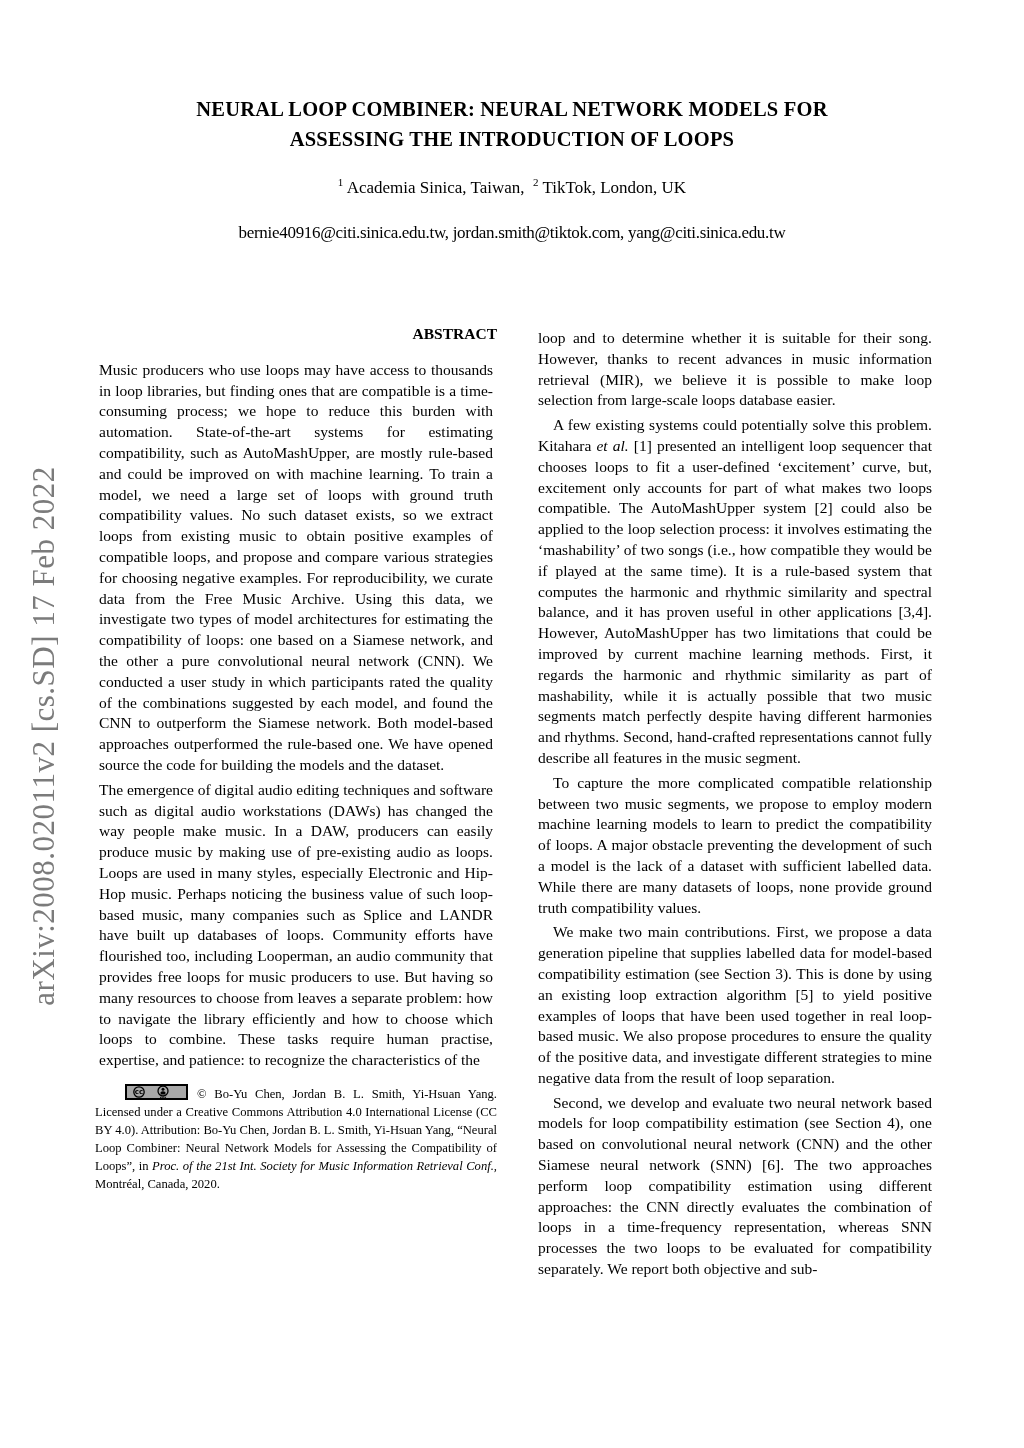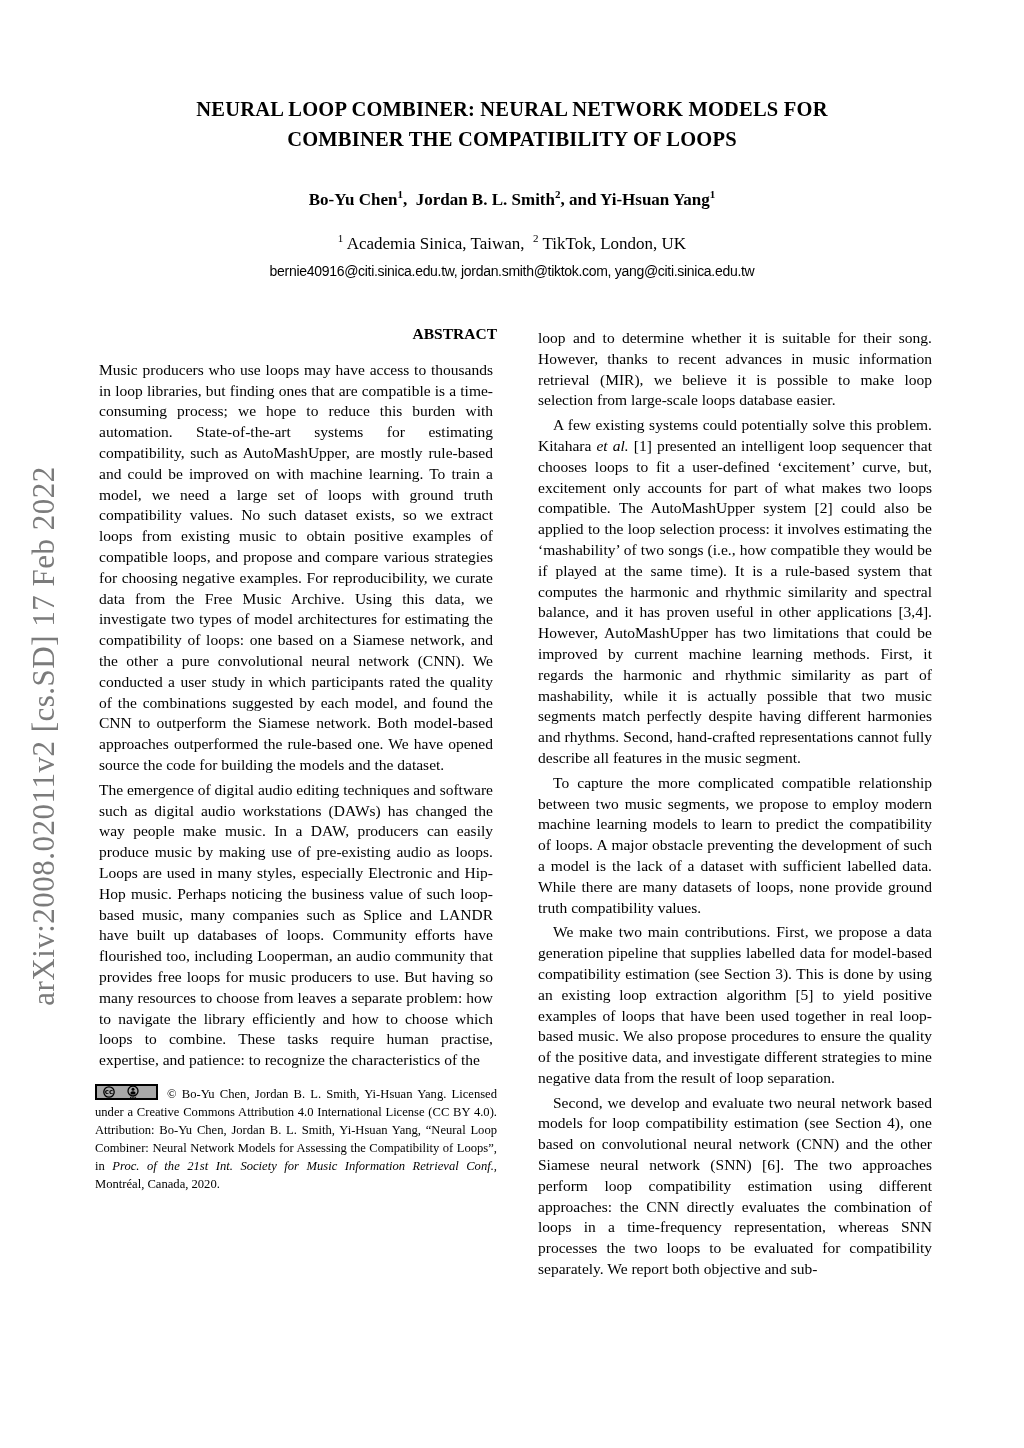--- a/index.html
+++ b/index.html
@@ -24,23 +24,23 @@
     letter-spacing: 0.5px;
   }
 
   
   .header { position: absolute; top: 94px; left: 0; width: 1024px; text-align: center; }
   .title { font-weight: bold; font-size: 20.5px; line-height: 30px; letter-spacing: 0.2px; }
   .authors { margin-top: 34px; font-weight: bold; font-size: 17px; }
   .authors sup, .affil sup { font-size: 11px; }
   .affil { margin-top: 22px; font-size: 17px; }
   .emails {
-    margin-top: 10px;
-    font-family: Liberation Sans, sans-serif;
-    font-size: 14px;
+    margin-top: 25px;
+    font-family: Liberation Serif, serif;
+    font-size: 17px;
     letter-spacing: -0.3px;
   }
 
   
   .columns {
     position: absolute;
     top: 324px; left: 95px;
     width: 841px;
     display: flex;
     gap: 37px;
@@ -64,35 +64,35 @@
     line-height: 18px;
     text-align: justify;
   }
   .footnote b { font-weight: normal; }
   .footnote i, .col i { }
   .badge {
     display: inline-block;
     vertical-align: -3px;
     margin-right: 8px;
     line-height: 0;
+    margin-left: 30px;
   }
 </style>
 </head>
 <body>
 
 <div class="page">
 
   <div class="arxiv-stamp">arXiv:2008.02011v2 [cs.SD] 17 Feb 2022</div>
 
   <div class="header">
     <div class="title">
       <div>NEURAL LOOP COMBINER: NEURAL NETWORK MODELS FOR</div>
-      <div>COMBINER THE COMPATIBILITY OF LOOPS</div>
+      <div>ASSESSING THE INTRODUCTION OF LOOPS</div>
     </div>
-    <div class="authors"><span>Bo-Yu Chen</span><sup>1</sup><span>,&nbsp; </span><span>Jordan B. L. Smith</span><sup>2</sup><span>, and </span><span>Yi-Hsuan Yang</span><sup>1</sup></div>
     <div class="affil"><sup>1</sup><span> Academia Sinica, Taiwan,&nbsp;&nbsp;</span><sup>2</sup><span> TikTok, London, UK</span></div>
     <div class="emails">bernie40916@citi.sinica.edu.tw, jordan.smith@tiktok.com, yang@citi.sinica.edu.tw</div>
   </div>
 
   <div class="columns">
 
     <div class="col">
       <div class="head">ABSTRACT</div>
       <p>Music producers who use loops may have access to thousands in loop libraries, but finding ones that are compatible is a time-consuming process; we hope to reduce this burden with automation. State-of-the-art systems for estimating compatibility, such as AutoMashUpper, are mostly rule-based and could be improved on with machine learning. To train a model, we need a large set of loops with ground truth compatibility values. No such dataset exists, so we extract loops from existing music to obtain positive examples of compatible loops, and propose and compare various strategies for choosing negative examples. For reproducibility, we curate data from the Free Music Archive. Using this data, we investigate two types of model architectures for estimating the compatibility of loops: one based on a Siamese network, and the other a pure convolutional neural network (CNN). We conducted a user study in which participants rated the quality of the combinations suggested by each model, and found the CNN to outperform the Siamese network. Both model-based approaches outperformed the rule-based one. We have opened source the code for building the models and the dataset.</p>
       <p>The emergence of digital audio editing techniques and software such as digital audio workstations (DAWs) has changed the way people make music. In a DAW, producers can easily produce music by making use of pre-existing audio as loops. Loops are used in many styles, especially Electronic and Hip-Hop music. Perhaps noticing the business value of such loop-based music, many companies such as Splice and LANDR have built up databases of loops. Community efforts have flourished too, including Looperman, an audio community that provides free loops for music producers to use. But having so many resources to choose from leaves a separate problem: how to navigate the library efficiently and how to choose which loops to combine. These tasks require human practise, expertise, and patience: to recognize the characteristics of the</p>

